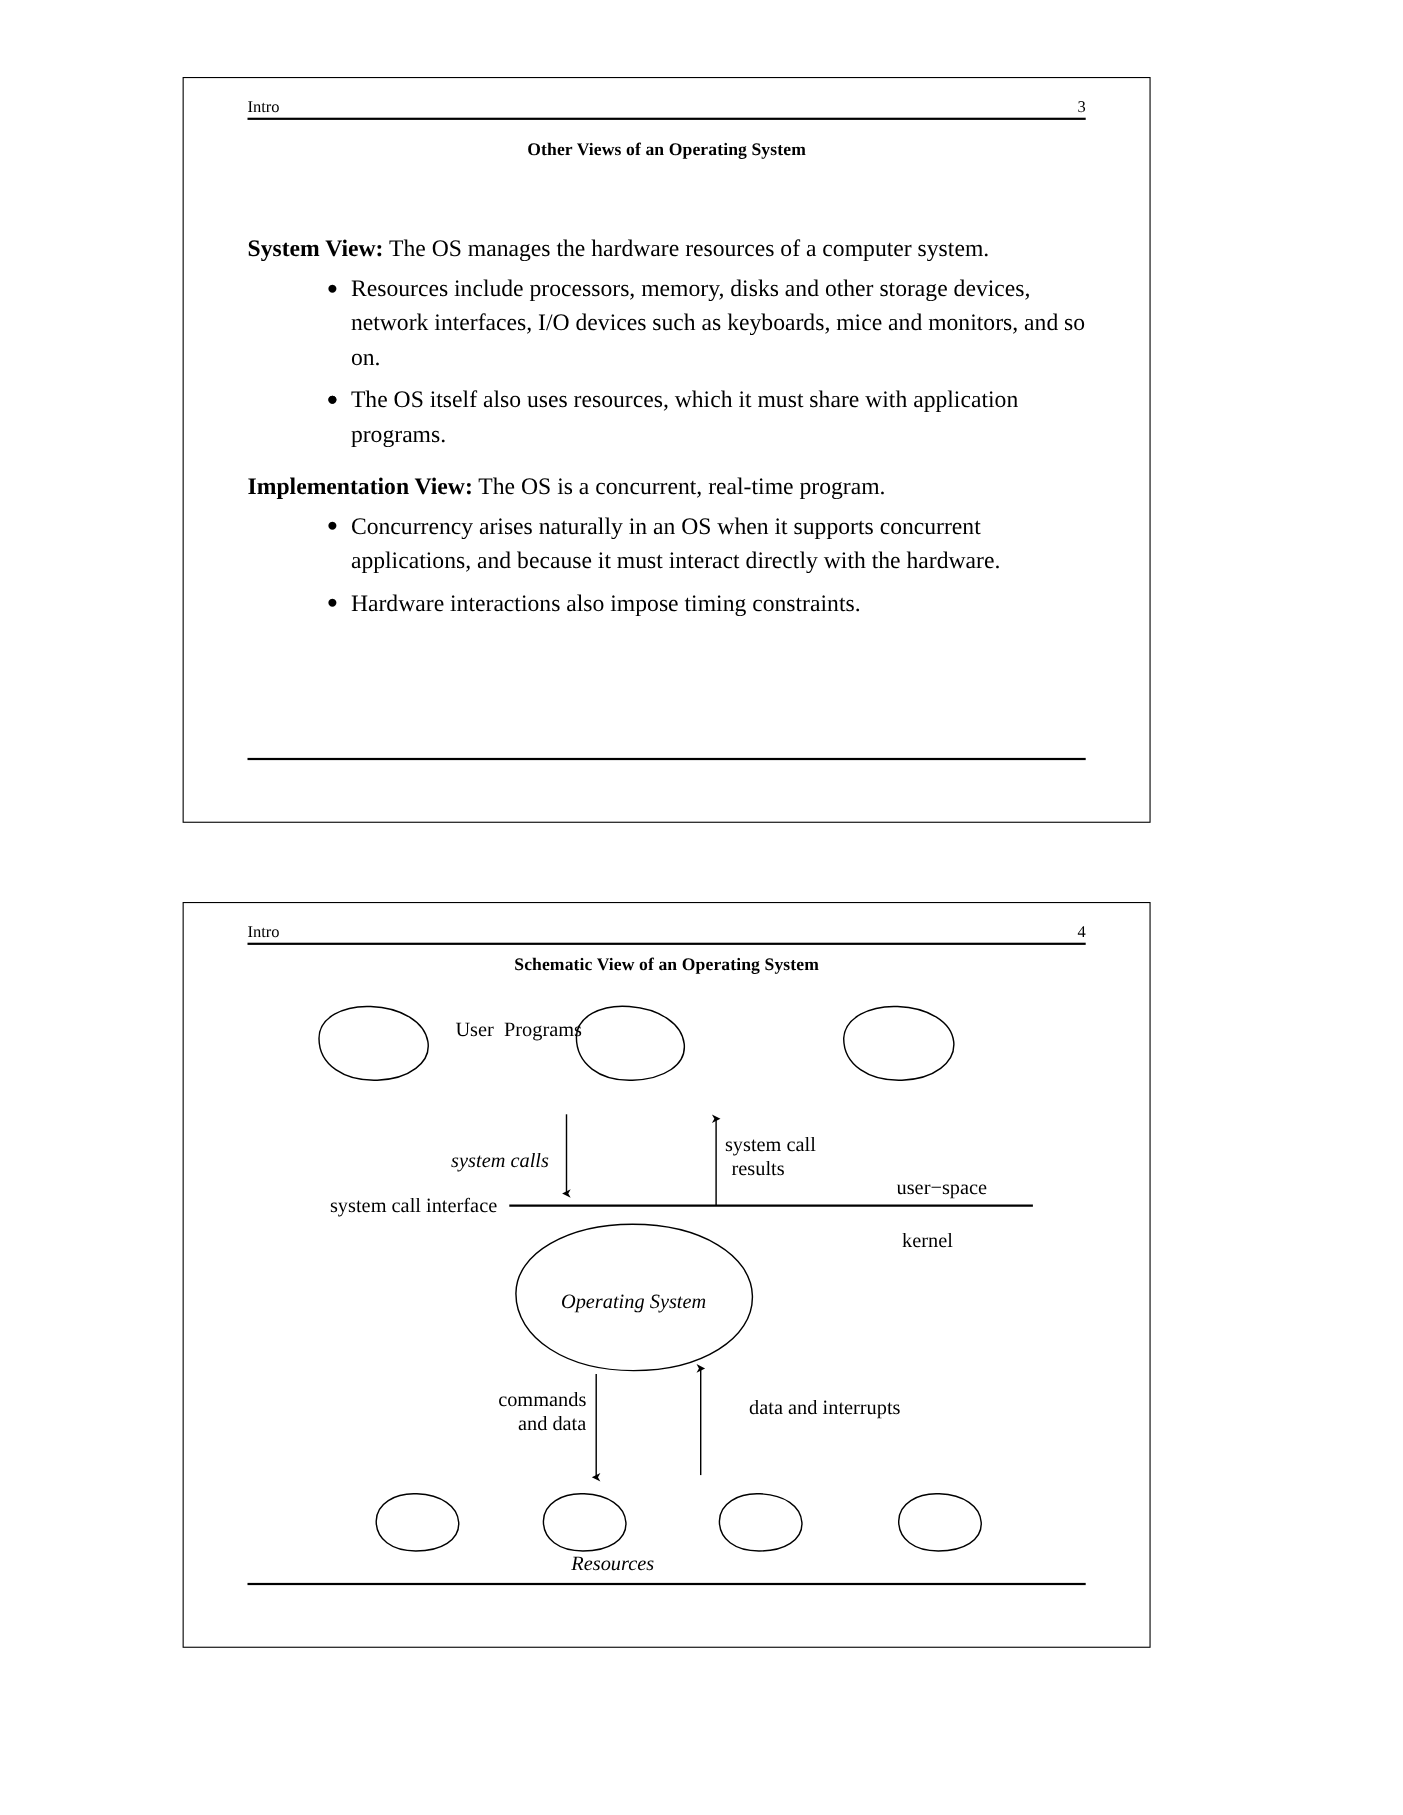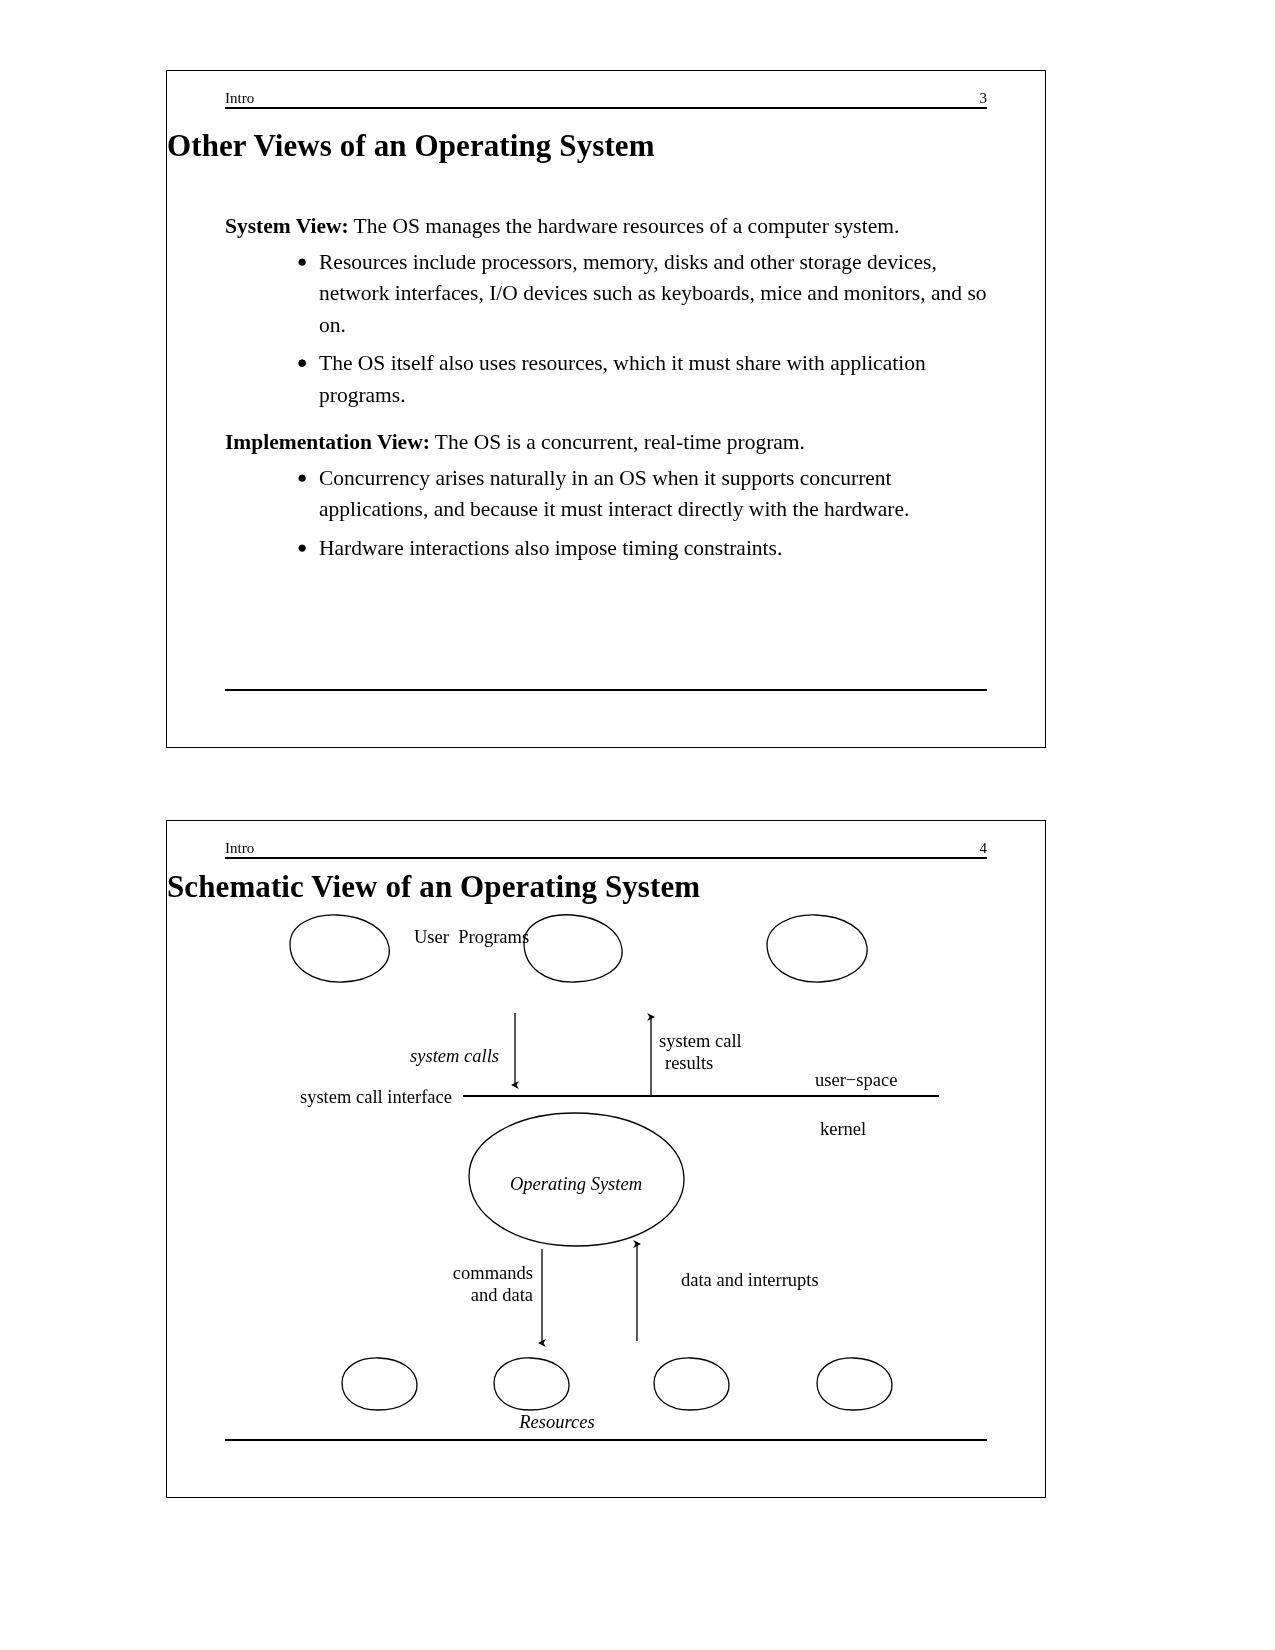--- a/index.html
+++ b/index.html
@@ -79,22 +79,23 @@
     right: 58px;
     height: 2.2px;
     background: #000;
   }
   #slide-1 .slide-footer-rule { top: 618px; }
   #slide-2 .slide-footer-rule { top: 618px; }
 
   .slide-title {
     position: absolute;
     left: 0; right: 0;
+    text-align: center;
     font-weight: bold;
-    font-size: 31px;
+    font-size: 16px;
     letter-spacing: 0.1px;
   }
   #slide-1 .slide-title { top: 57px; }
   #slide-2 .slide-title { top: 48px; }
 
   
   .body-1 {
     position: absolute;
     left: 58px;
     top: 140px;

